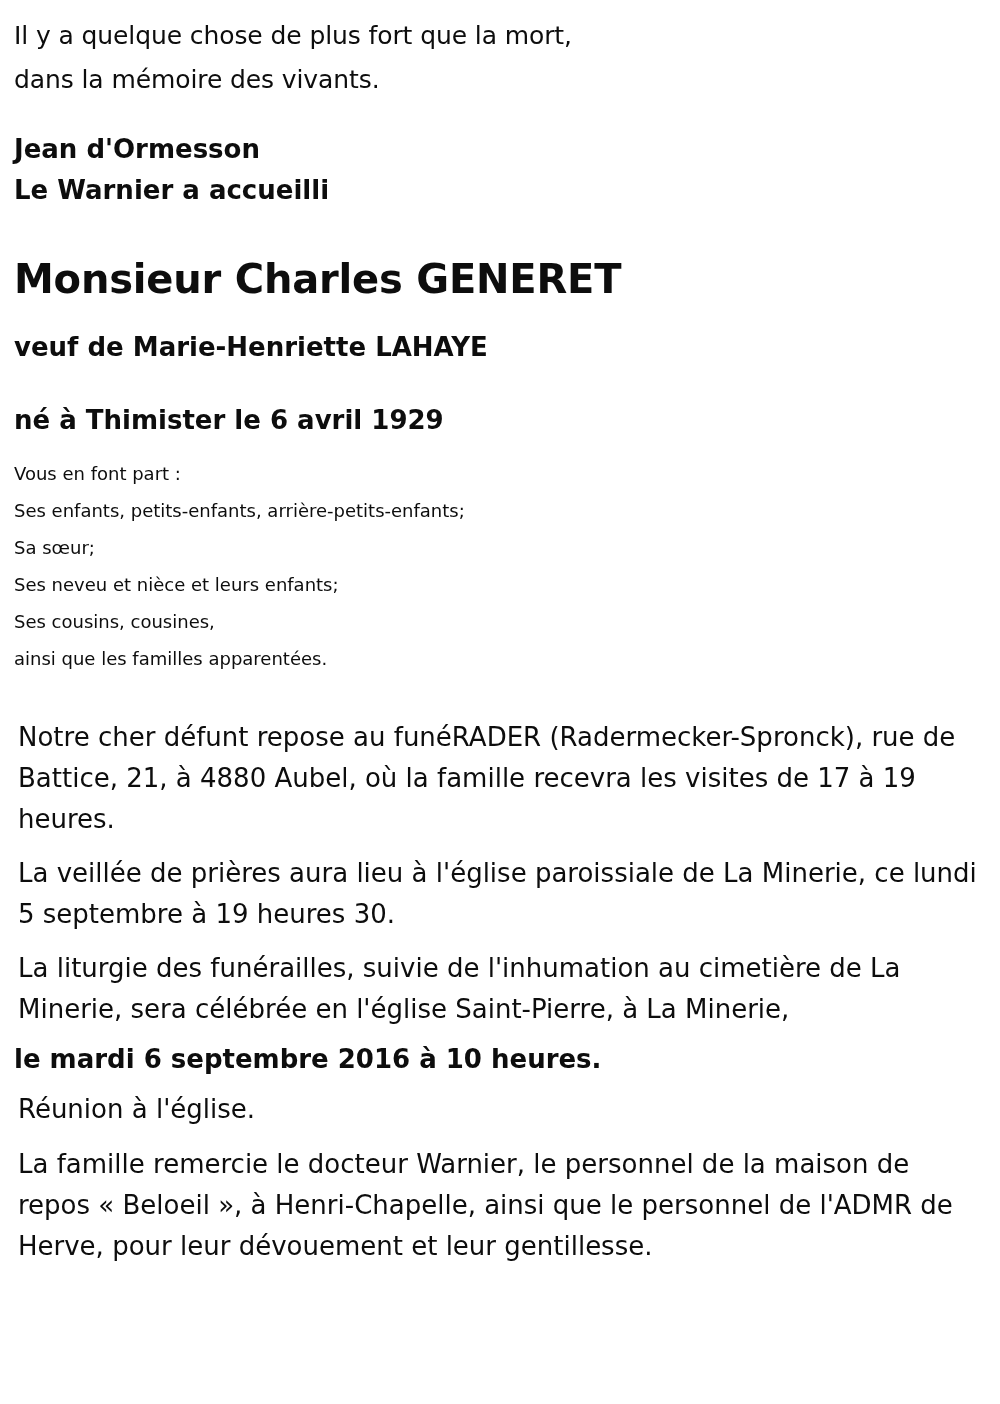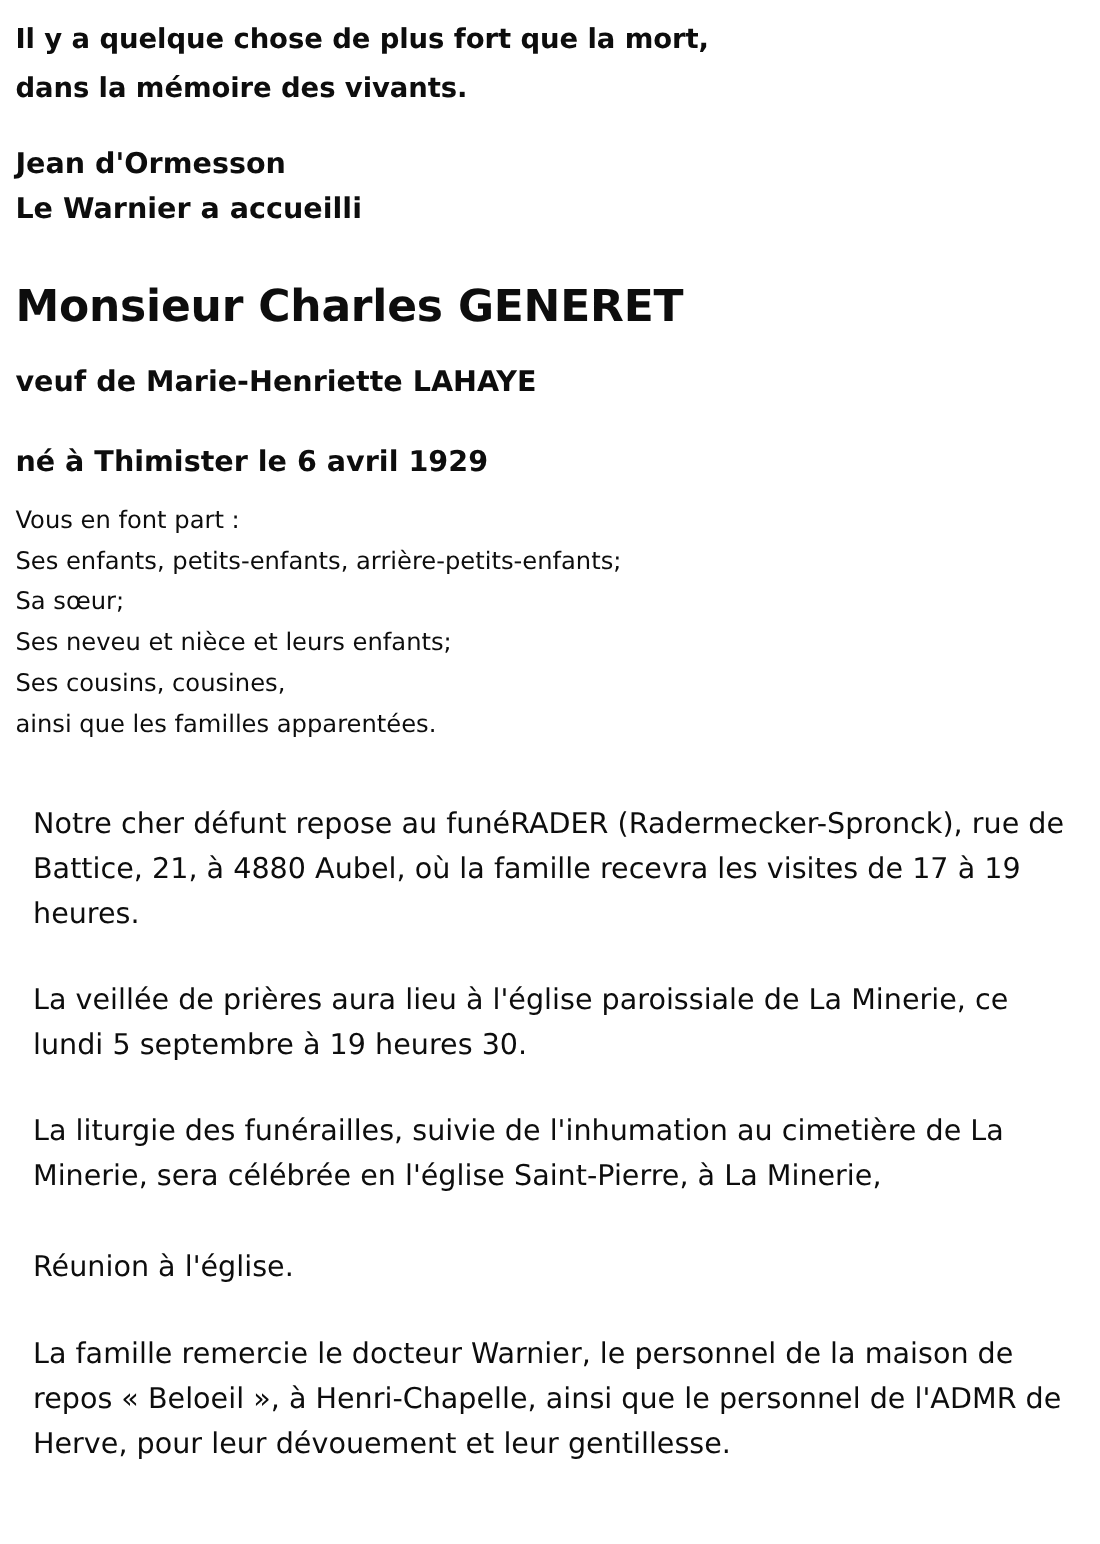--- a/index.html
+++ b/index.html
@@ -19,45 +19,45 @@
   .page {
     box-sizing: border-box;
     width: 1000px;
     height: 1404px;
     padding: 14px 16px 0 14px;
     background: #ffffff;
   }
 
   
   .quote {
-    font-weight: bold;
+    font-weight: normal;
     font-size: 25px;
     line-height: 44px;
     letter-spacing: -0.1px;
     margin: 0;
   }
   .quote-line { display: block; white-space: nowrap; }
 
   
   .body-line {
     font-size: 26px;
     line-height: 41px;
     font-weight: bold;
     margin: 0;
     white-space: nowrap;
   }
   .para {
     font-size: 26px;
     line-height: 41px;
     font-weight: normal;
-    margin: 16px;
+    margin: 4px;
     max-width: 972px;
   }
   .para-tight {
-    font-size: 22px;
+    font-size: 18px;
     line-height: 37px;
     font-weight: normal;
     margin: 0;
     white-space: nowrap;
   }
 
   
   .deceased-name {
     font-weight: bold;
     font-size: 40px;
@@ -130,20 +130,21 @@
 
   <div class="gap-details"></div>
 
   <div class="details-block">
     <p class="para">Notre cher défunt repose au funéRADER (Radermecker-Spronck), rue de Battice, 21, à 4880 Aubel, où la famille recevra les visites de 17 à 19 heures.</p>
     <div class="gap-para"></div>
     <p class="para">La veillée de prières aura lieu à l'église paroissiale de La Minerie, ce lundi 5 septembre à 19 heures 30.</p>
     <div class="gap-para"></div>
     <p class="para">La liturgie des funérailles, suivie de l'inhumation au cimetière de La Minerie, sera célébrée en l'église Saint-Pierre, à La Minerie,</p>
     <div class="gap-para"></div>
+    <p class="bold-line">le mardi 6 septembre 2016 à 10 heures.</p>
     <div class="gap-para"></div>
     <p class="para">Réunion à l'église.</p>
   </div>
 
   <div class="gap-thanks"></div>
 
   <p class="para">La famille remercie le docteur Warnier, le personnel de la maison de repos « Beloeil », à Henri-Chapelle, ainsi que le personnel de l'ADMR de Herve, pour leur dévouement et leur gentillesse.</p>
 
 </div>
 

